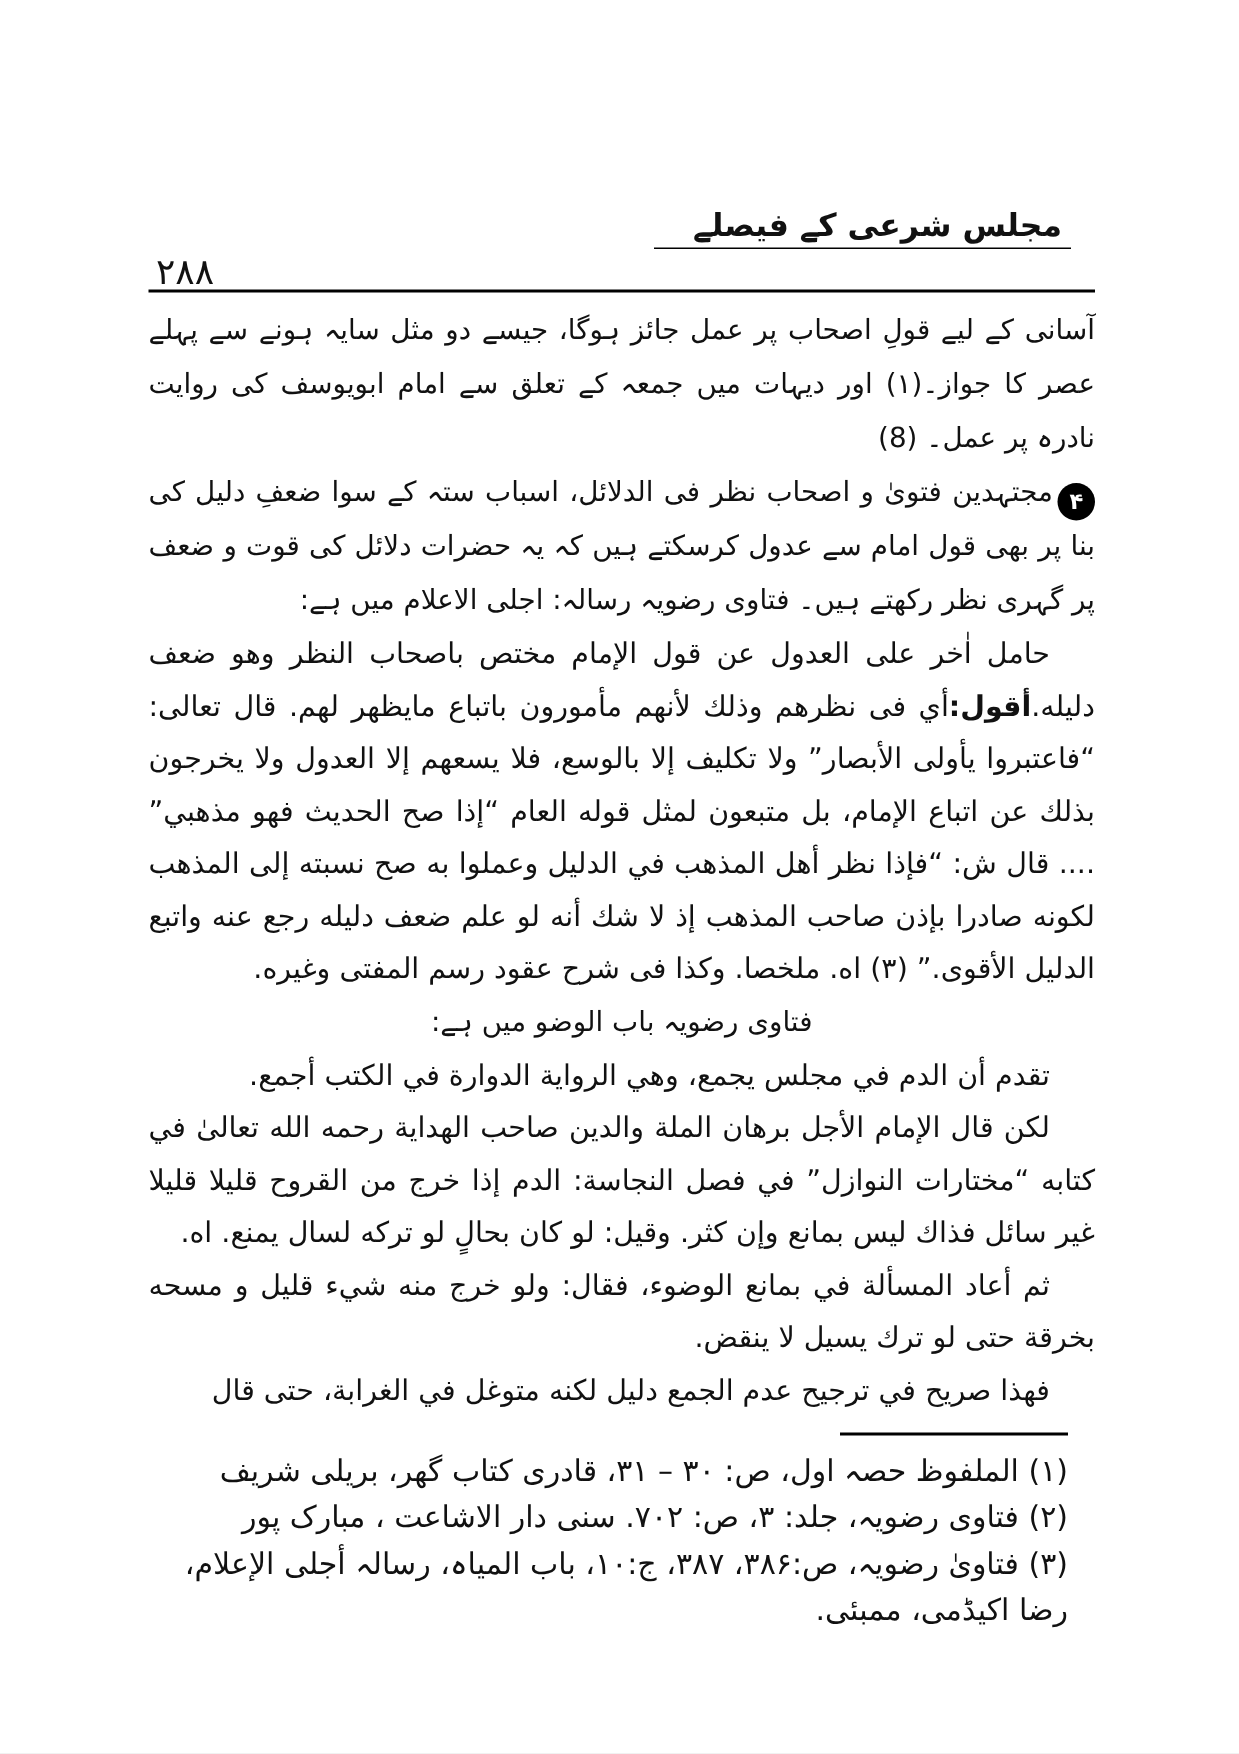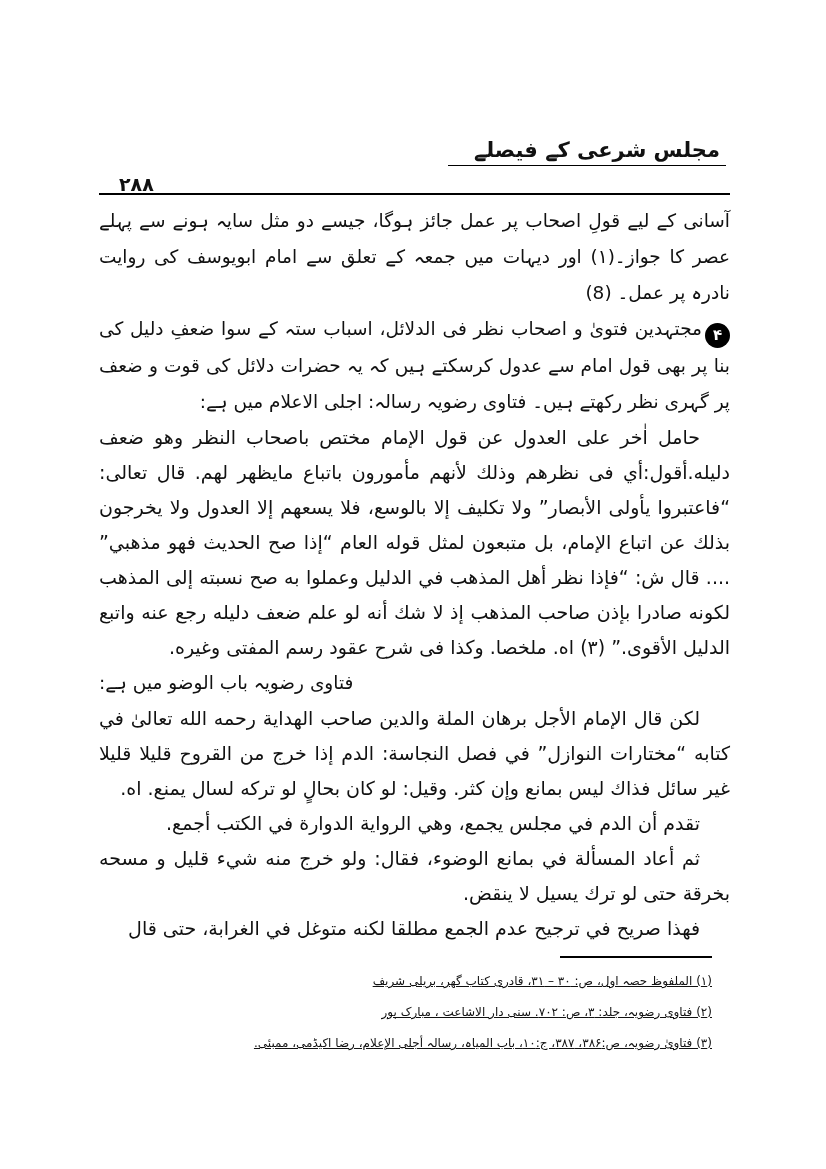--- a/index.html
+++ b/index.html
@@ -6,58 +6,58 @@
   .page {
     width:826px; height:1169px; background:#ffffff; margin:0 auto;
     position:relative; box-sizing:border-box; overflow:hidden;
     font-family:"DejaVu Sans", sans-serif; color:#111;
   }
   .content {
     position:absolute; top:138px; left:99px; width:631px; direction:rtl;
   }
   
   .header-title {
-    display:table; margin-left:auto; margin-right:4px;
+    display:table; margin-left:auto; margin-right:16px;
     font-size:21px; font-weight:bold; padding:0 6px 3px 26px;
     border-bottom:1.5px solid #000; letter-spacing:0.5px;
   }
   .header-rule {
     border-bottom:2.5px solid #000; height:26px; position:relative; margin-top:1px;
   }
   .page-number {
-    position:absolute; left:20px; bottom:-2px; font-size:19px; font-weight:bold;
+    position:absolute; left:5px; bottom:-2px; font-size:24px; font-weight:normal;
     letter-spacing:2px;
   }
   
   main { display:block; padding-top:8px; }
   p { margin:0; }
   .urdu {
     font-size:18.5px; line-height:36px; text-align:justify; text-justify:inter-word;
   }
   .arabic {
     font-size:19px; line-height:35px; text-align:justify; text-justify:inter-word;
   }
   .indent { text-indent:30px; }
-  .bold { font-weight:normal; }
-  .fatawa-line { text-align:left; }
+  .bold { font-weight:bold; }
+  .fatawa-line { text-align:center; }
   .circle-num {
     display:inline-block; width:25px; height:25px; border-radius:50%;
     background:#000; color:#fff; font-size:15px; font-weight:bold;
     text-align:center; line-height:25px; vertical-align:-5px; margin-left:3px;
     text-indent:0;
   }
   
   footer { display:block; margin-top:10px; }
   .fn-sep {
     width:152px; border-top:2px solid #000;
     margin:10px 18px 8px auto; 
   }
   .footnotes { padding-left:4px; padding-right:18px; }
   .footnote {
-    font-size:12px; line-height:31px; text-align:right; direction:rtl;text-decoration:underline;
+    font-size:20px; line-height:31px; text-align:right; direction:rtl;
   }
 </style>
 </head>
 <body>
 
 <div class="page">
   <div class="content">
 
     <header>
       <div class="header-title">مجلس شرعی کے فیصلے</div>
@@ -70,27 +70,27 @@
 
       <p class="urdu">آسانی کے لیے قولِ اصحاب پر عمل جائز ہوگا، جیسے دو مثل سایہ ہونے سے پہلے عصر کا جواز۔(۱) اور دیہات میں جمعہ کے تعلق سے امام ابویوسف کی روایت نادرہ پر عمل۔ (8)</p>
 
       <p class="urdu"><span class="circle-num">۴</span><span>مجتہدین فتویٰ و اصحاب نظر فی الدلائل، اسباب ستہ کے سوا ضعفِ دلیل کی بنا پر بھی قول امام سے عدول کرسکتے ہیں کہ یہ حضرات دلائل کی قوت و ضعف پر گہری نظر رکھتے ہیں۔ فتاوی رضویہ رسالہ: اجلی الاعلام میں ہے:</span></p>
 
       <p class="arabic indent"><span>حامل اٰخر علی العدول عن قول الإمام مختص باصحاب النظر وهو ضعف دليله.</span><span class="bold">أقول:</span><span>أي فى نظرهم وذلك لأنهم مأمورون باتباع مايظهر لهم. قال تعالى: “فاعتبروا يأولى الأبصار” ولا تكليف إلا بالوسع، فلا يسعهم إلا العدول ولا يخرجون بذلك عن اتباع الإمام، بل متبعون لمثل قوله العام “إذا صح الحديث فهو مذهبي” .... قال ش: “فإذا نظر أهل المذهب في الدليل وعملوا به صح نسبته إلى المذهب لكونه صادرا بإذن صاحب المذهب إذ لا شك أنه لو علم ضعف دليله رجع عنه واتبع الدليل الأقوى.” (۳) اه. ملخصا. وكذا فى شرح عقود رسم المفتى وغيره.</span></p>
 
 
       <p class="urdu fatawa-line">فتاوی رضویہ باب الوضو میں ہے:</p>
 
+      <p class="arabic indent">تقدم أن الدم في مجلس يجمع، وهي الرواية الدوارة في الكتب أجمع.</p>
+
       <p class="arabic indent">لكن قال الإمام الأجل برهان الملة والدين صاحب الهداية رحمه الله تعالىٰ في كتابه “مختارات النوازل” في فصل النجاسة: الدم إذا خرج من القروح قليلا قليلا غير سائل فذاك ليس بمانع وإن كثر. وقيل: لو كان بحالٍ لو تركه لسال يمنع. اه.</p>
-
-      <p class="arabic indent">تقدم أن الدم في مجلس يجمع، وهي الرواية الدوارة في الكتب أجمع.</p>
 
       <p class="arabic indent">ثم أعاد المسألة في بمانع الوضوء، فقال: ولو خرج منه شيء قليل و مسحه بخرقة حتى لو ترك يسيل لا ينقض.</p>
 
-      <p class="arabic indent">فهذا صريح في ترجيح عدم الجمع مطلقا لكنه متوغل في الغرابة، حتى قال</p>
+      <p class="arabic indent">فهذا صريح في ترجيح عدم الجمع دلیل لكنه متوغل في الغرابة، حتى قال</p>
 
     </main>
 
     <footer>
       <div class="fn-sep"></div>
       <div class="footnotes">
         <div class="footnote">(۱) الملفوظ حصہ اول، ص: ۳۰ – ۳۱، قادری کتاب گھر، بریلی شریف</div>
         <div class="footnote">(۲) فتاوی رضویہ، جلد: ۳، ص: ۷۰۲. سنی دار الاشاعت ، مبارک پور</div>
         <div class="footnote">(۳) فتاویٰ رضویہ، ص:۳۸۶، ۳۸۷، ج:۱۰، باب المیاہ، رسالہ أجلی الإعلام، رضا اکیڈمی، ممبئی.</div>
       </div>

